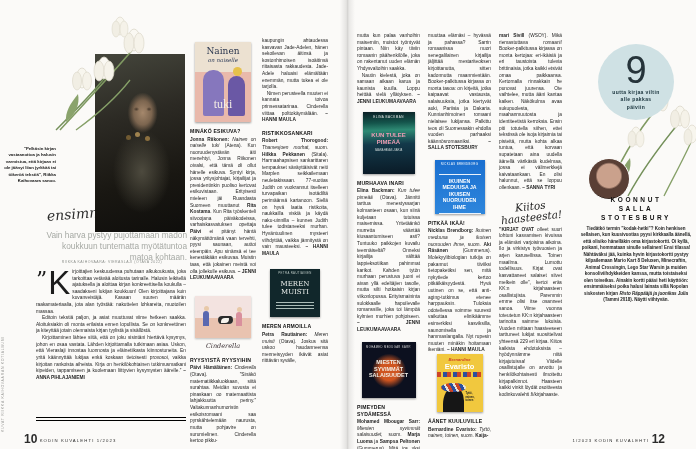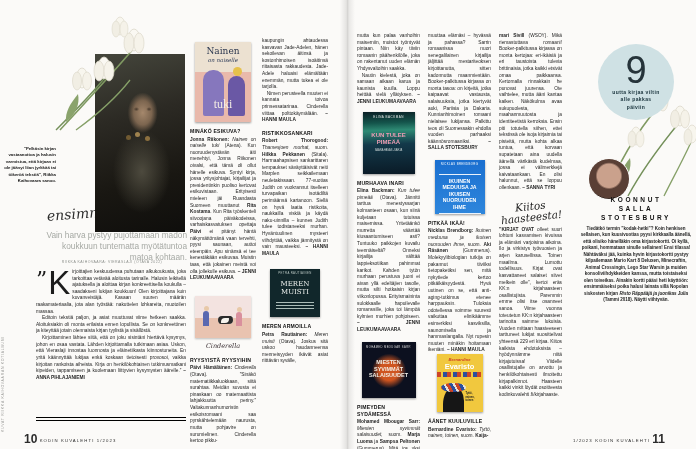--- a/index.html
+++ b/index.html
@@ -282,16 +282,16 @@
   <div class="koonnut">
     <div>KOONNUT</div>
     <div>SALLA</div>
     <div>STOTESBURY</div>
   </div>
   <div class="editor-note"><span>Tiedätkö termin ”kodak-hetki”? Koin henkisen sellaisen, kun kuusivuotias pyysi kirkkaalla äänellä, että olisiko hänelläkin oma kirjastokortti. Oi kyllä, poikani, hommataan sinulle sellainen! Ensi tilassa! Nähtäväksi jää, kuinka hyvin kirjastokortti pystyy kilpailemaan Mario Kart 8 Deluxen, Minecraftin, Animal Crossingin, Lego Star Warsin ja muiden konsoliviihdykkeiden kanssa, mutta toistaiseksi olen toiveikas. Ainakin kortti pääsi heti käyttöön: ensimmäiseksi poika halusi lainata sillä Nopolan siskosten kirjan </span><span class="i">Risto Räppääjä ja juonikas Julia</span><span> (Tammi 2018). Näytti viihtyvän.</span></div>
 
   <div class="footer footer-right">
     <span>1/2023</span>
     <span>KODIN KUVALEHTI</span>
-    <span class="pn">11</span>
+    <span class="pn">12</span>
   </div>
 
 </div>
 
 </body></html>

